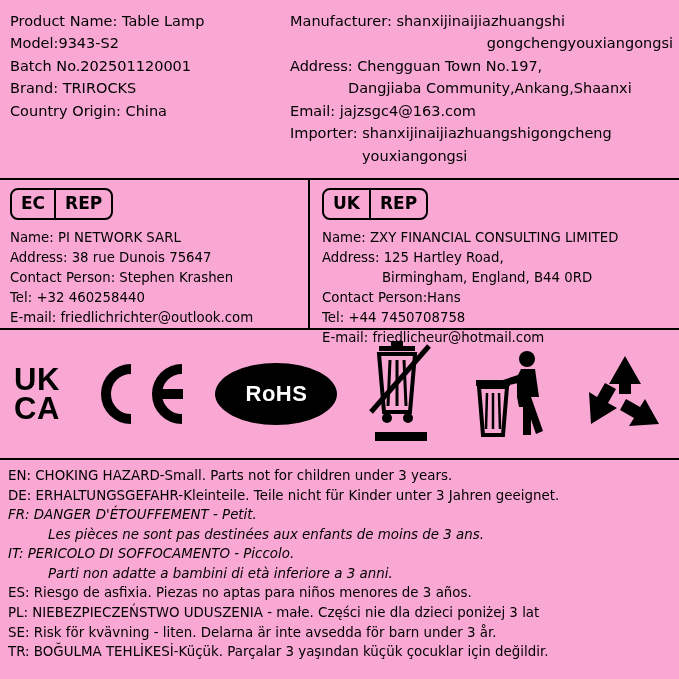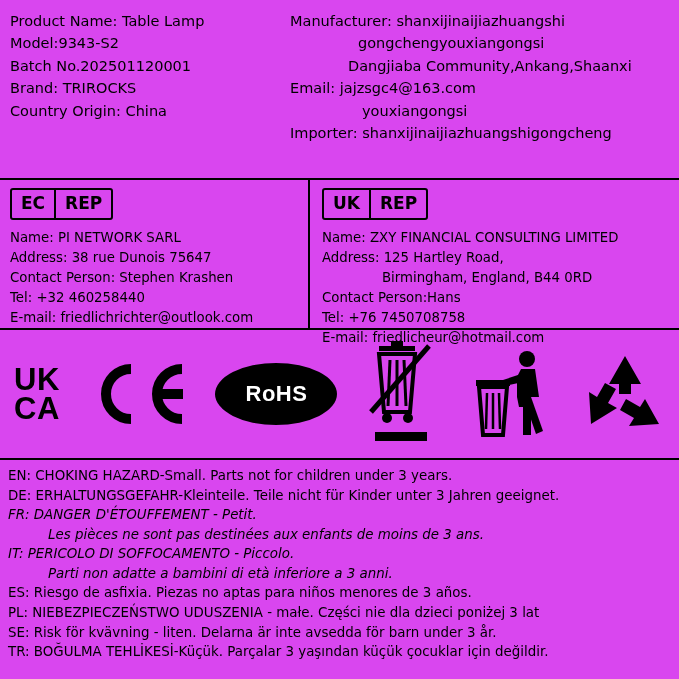--- a/index.html
+++ b/index.html
@@ -9,39 +9,39 @@
   }
   body {
     font-family: "DejaVu Sans", sans-serif;
     color: #000000;
   }
   #label {
     width: 679px;
     height: 679px;
     box-sizing: border-box;
     position: relative;
-    background: #d946ef;
+    background: #f9a8d4;
     overflow: hidden;
   }
 
   
   .info-section {
     display: flex;
     padding: 10px 6px 6px 6px;
     box-sizing: border-box;
     height: 178px;
   }
   .info-col {
     font-size: 14.5px;
     line-height: 1.55;
   }
   .info-col.left { width: 272px; padding-left: 4px; }
   .info-col.right { flex: 1; padding-left: 8px; }
   .info-row { white-space: pre-wrap; }
-  .indent-1 { padding-left: 68px; }
+  .indent-1 { padding-left: 68px; text-align: right; }
   .indent-2 { padding-left: 58px; }
   .indent-3 { padding-left: 72px; }
 
   
   .hr {
     border: none;
     border-top: 2px solid #000;
     margin: 0;
     width: 100%;
   }
@@ -56,21 +56,21 @@
     box-sizing: border-box;
     padding: 8px 6px 4px 10px;
     font-size: 13.3px;
     line-height: 1.5;
   }
   .rep-col.left { width: 310px; border-right: 2px solid #000; }
   .rep-col.right { flex: 1; padding-left: 12px; }
   .rep-badge {
     display: inline-flex;
     border: 2px solid #000;
-    border-radius: 3px;
+    border-radius: 8px;
     font-weight: bold;
     font-size: 17px;
     line-height: 1;
     margin-bottom: 8px;
     overflow: hidden;
   }
   .rep-badge span {
     padding: 5px 9px 6px 9px;
     display: block;
   }
@@ -138,24 +138,25 @@
     <div class="info-col left">
       <div class="info-row">Product Name: Table Lamp</div>
       <div class="info-row">Model:9343-S2</div>
       <div class="info-row">Batch No.202501120001</div>
       <div class="info-row">Brand: TRIROCKS</div>
       <div class="info-row">Country Origin: China</div>
     </div>
     <div class="info-col right">
       <div class="info-row">Manufacturer: shanxijinaijiazhuangshi</div>
       <div class="info-row indent-1">gongchengyouxiangongsi</div>
+      <div class="info-row">Address: Chengguan Town No.197,</div>
       <div class="info-row indent-2">Dangjiaba Community,Ankang,Shaanxi</div>
       <div class="info-row">Email: jajzsgc4@163.com</div>
+      <div class="info-row">Importer: shanxijinaijiazhuangshigongcheng</div>
       <div class="info-row indent-3">youxiangongsi</div>
-      <div class="info-row">Importer: shanxijinaijiazhuangshigongcheng</div>
     </div>
   </div>
 
   <hr class="hr">
 
   <div class="rep-section">
     <div class="rep-col left">
       <div class="rep-badge">
         <span>EC</span>
         <span>REP</span>
@@ -168,21 +169,21 @@
     </div>
     <div class="rep-col right">
       <div class="rep-badge">
         <span>UK</span>
         <span>REP</span>
       </div>
       <div class="rep-line">Name: ZXY FINANCIAL CONSULTING LIMITED</div>
       <div class="rep-line">Address: 125 Hartley Road,</div>
       <div class="rep-line rep-indent-2">Birmingham, England, B44 0RD</div>
       <div class="rep-line">Contact Person:Hans</div>
-      <div class="rep-line">Tel: +76 7450708758</div>
+      <div class="rep-line">Tel: +44 7450708758</div>
       <div class="rep-line">E-mail: friedlicheur@hotmail.com</div>
     </div>
   </div>
 
   <hr class="hr">
 
   <div class="symbol-section">
 
     <div class="sym">
       <div class="ukca-text">

